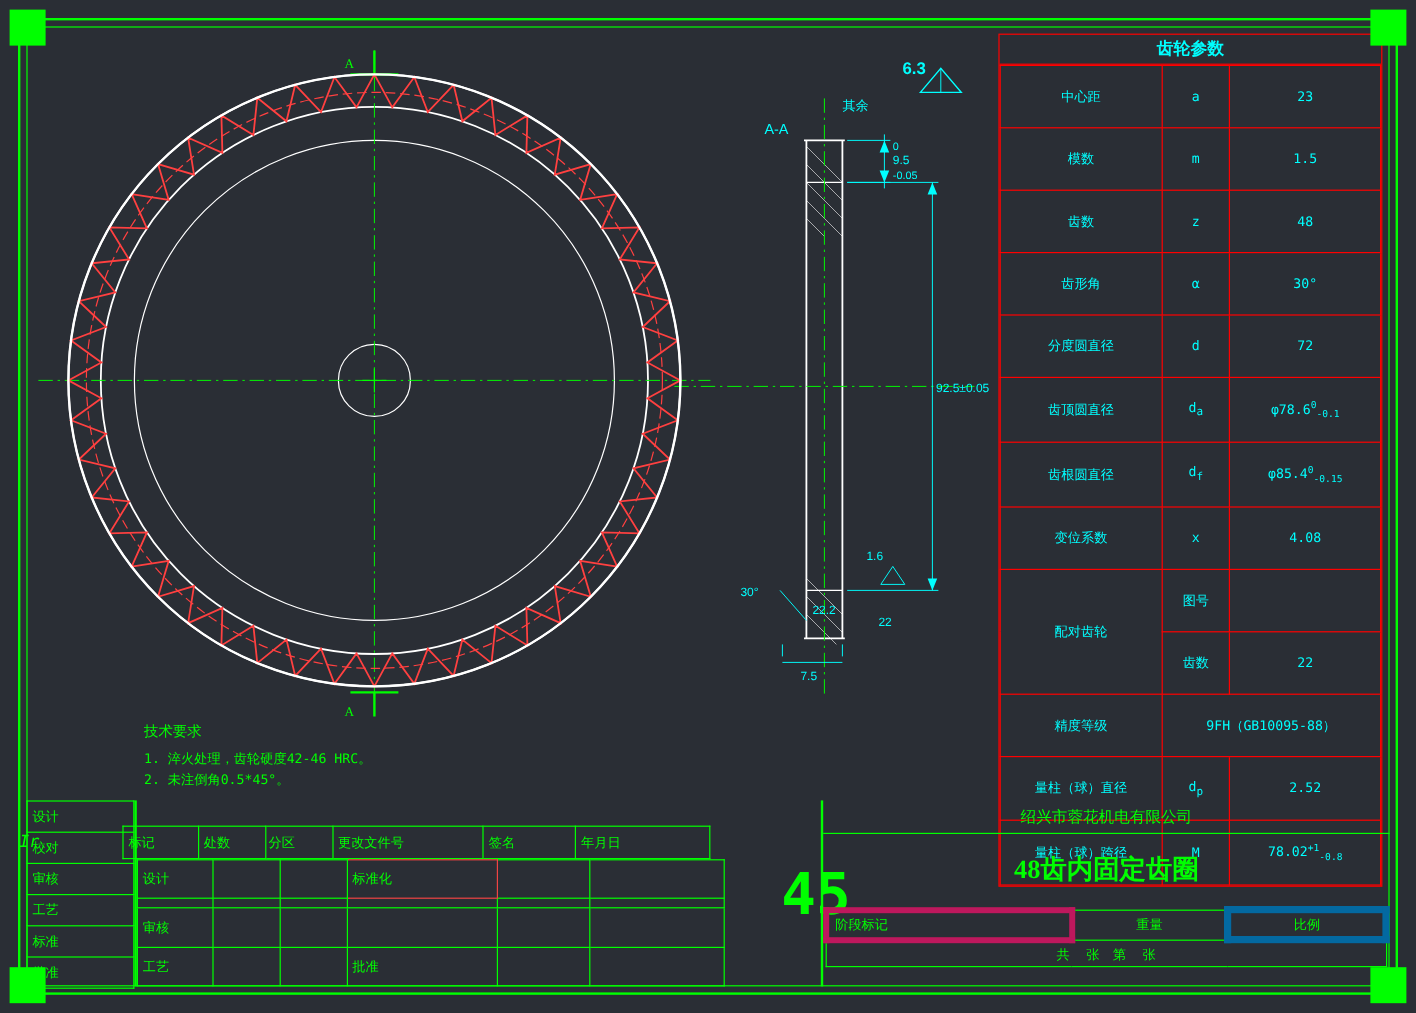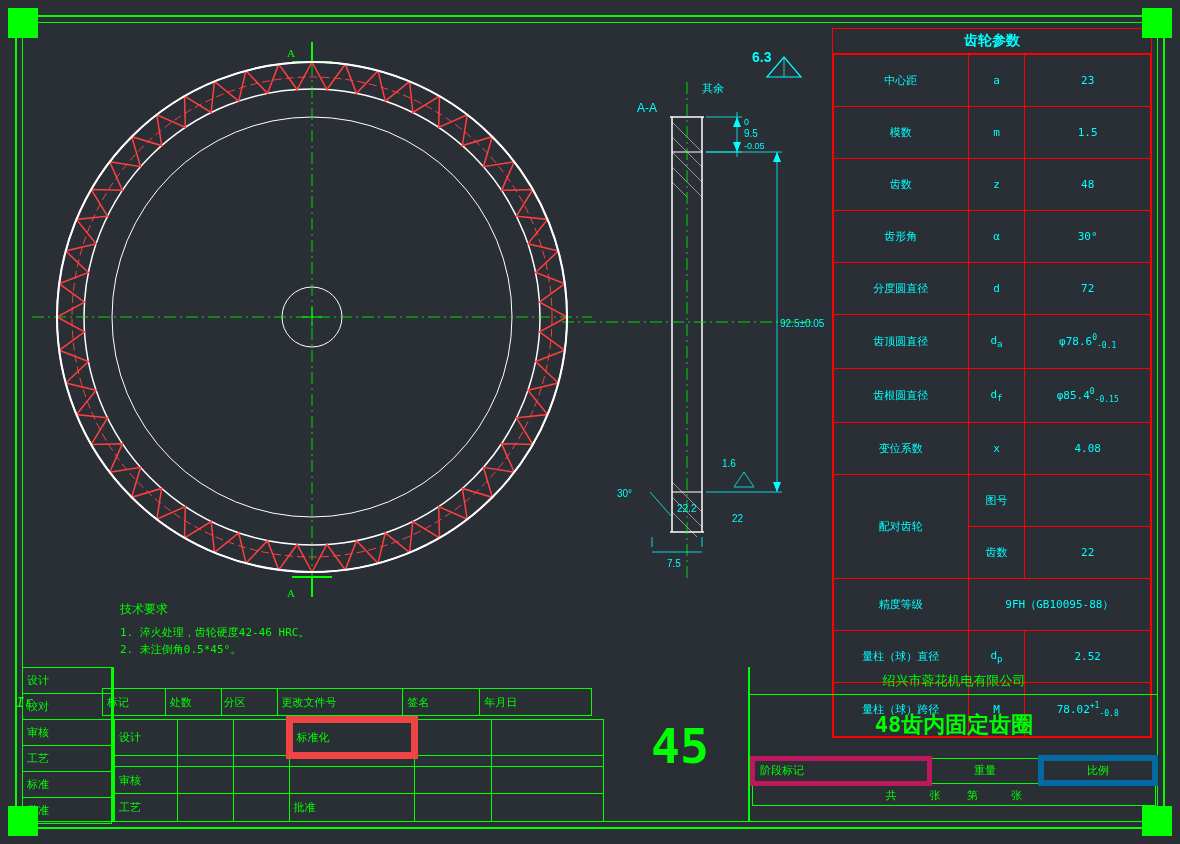--- a/index.html
+++ b/index.html
@@ -310,21 +310,21 @@
 </tbody>
   </table>
 
 <table style="position:absolute; bottom:22px; left:114px; width:490px; height:106px;
          border-collapse:collapse; color:#00ff00; font-size:11px;">
   <tbody>
       <tr>
     <td style="border:1px solid #00ff00; padding:2px 4px; width:45px;">设计</td>
     <td style="border:1px solid #00ff00; padding:2px 4px; width:40px;"></td>
     <td style="border:1px solid #00ff00; padding:2px 4px; width:40px;"></td>
-    <td style="border:7px solid #ef4444; padding:2px 4px; width:90px;">标准化</td>
+    <td style="border:1px solid #ef4444; padding:2px 4px; width:90px;">标准化</td>
     <td style="border:1px solid #00ff00; padding:2px 4px; width:55px;"></td>
     <td style="border:1px solid #00ff00; padding:2px 4px; width:80px;"></td>
   </tr>
   <tr>
     <td style="border:1px solid #00ff00; padding:2px 4px;"></td>
     <td style="border:1px solid #00ff00; padding:2px 4px;"></td>
     <td style="border:1px solid #00ff00; padding:2px 4px;"></td>
     <td style="border:1px solid #00ff00; padding:2px 4px;"></td>
     <td style="border:1px solid #00ff00; padding:2px 4px;"></td>
     <td style="border:1px solid #00ff00; padding:2px 4px;"></td>
@@ -346,22 +346,22 @@
     <td style="border:1px solid #00ff00; padding:2px 4px;"></td>
   </tr>
 </tbody>
   </table>
 
 <div style="position:absolute; bottom:70px; left:620px; right:440px;
          color:#00ff00; font-size:48px; font-weight:bold; text-align:center;">
   <span>45</span>
 </div>
 
-<div style="position:absolute; bottom:22px; right:22px; width:410px; height:155px;
-         border-left:2px solid #00ff00;">
+<div style="position:absolute; bottom:22px; right:22px; width:474px; height:155px;
+         border-left:2px solid #00ff00;font-family:Liberation Serif, serif;">
 
   <div style="border-bottom:1px solid #00ff00; padding:5px; text-align:center; color:#00ff00; font-size:13px; height:28px; display:flex; align-items:center; justify-content:center;">
     <span>绍兴市蓉花机电有限公司</span>
   </div>
 
   <div style="padding:8px; text-align:center; color:#00ff00; font-size:22px; font-weight:bold; height:60px; display:flex; align-items:center; justify-content:center;">
     <span>48齿内固定齿圈</span>
   </div>
 
   <table style="width:100%; border-collapse:collapse; color:#00ff00; font-size:11px;">

